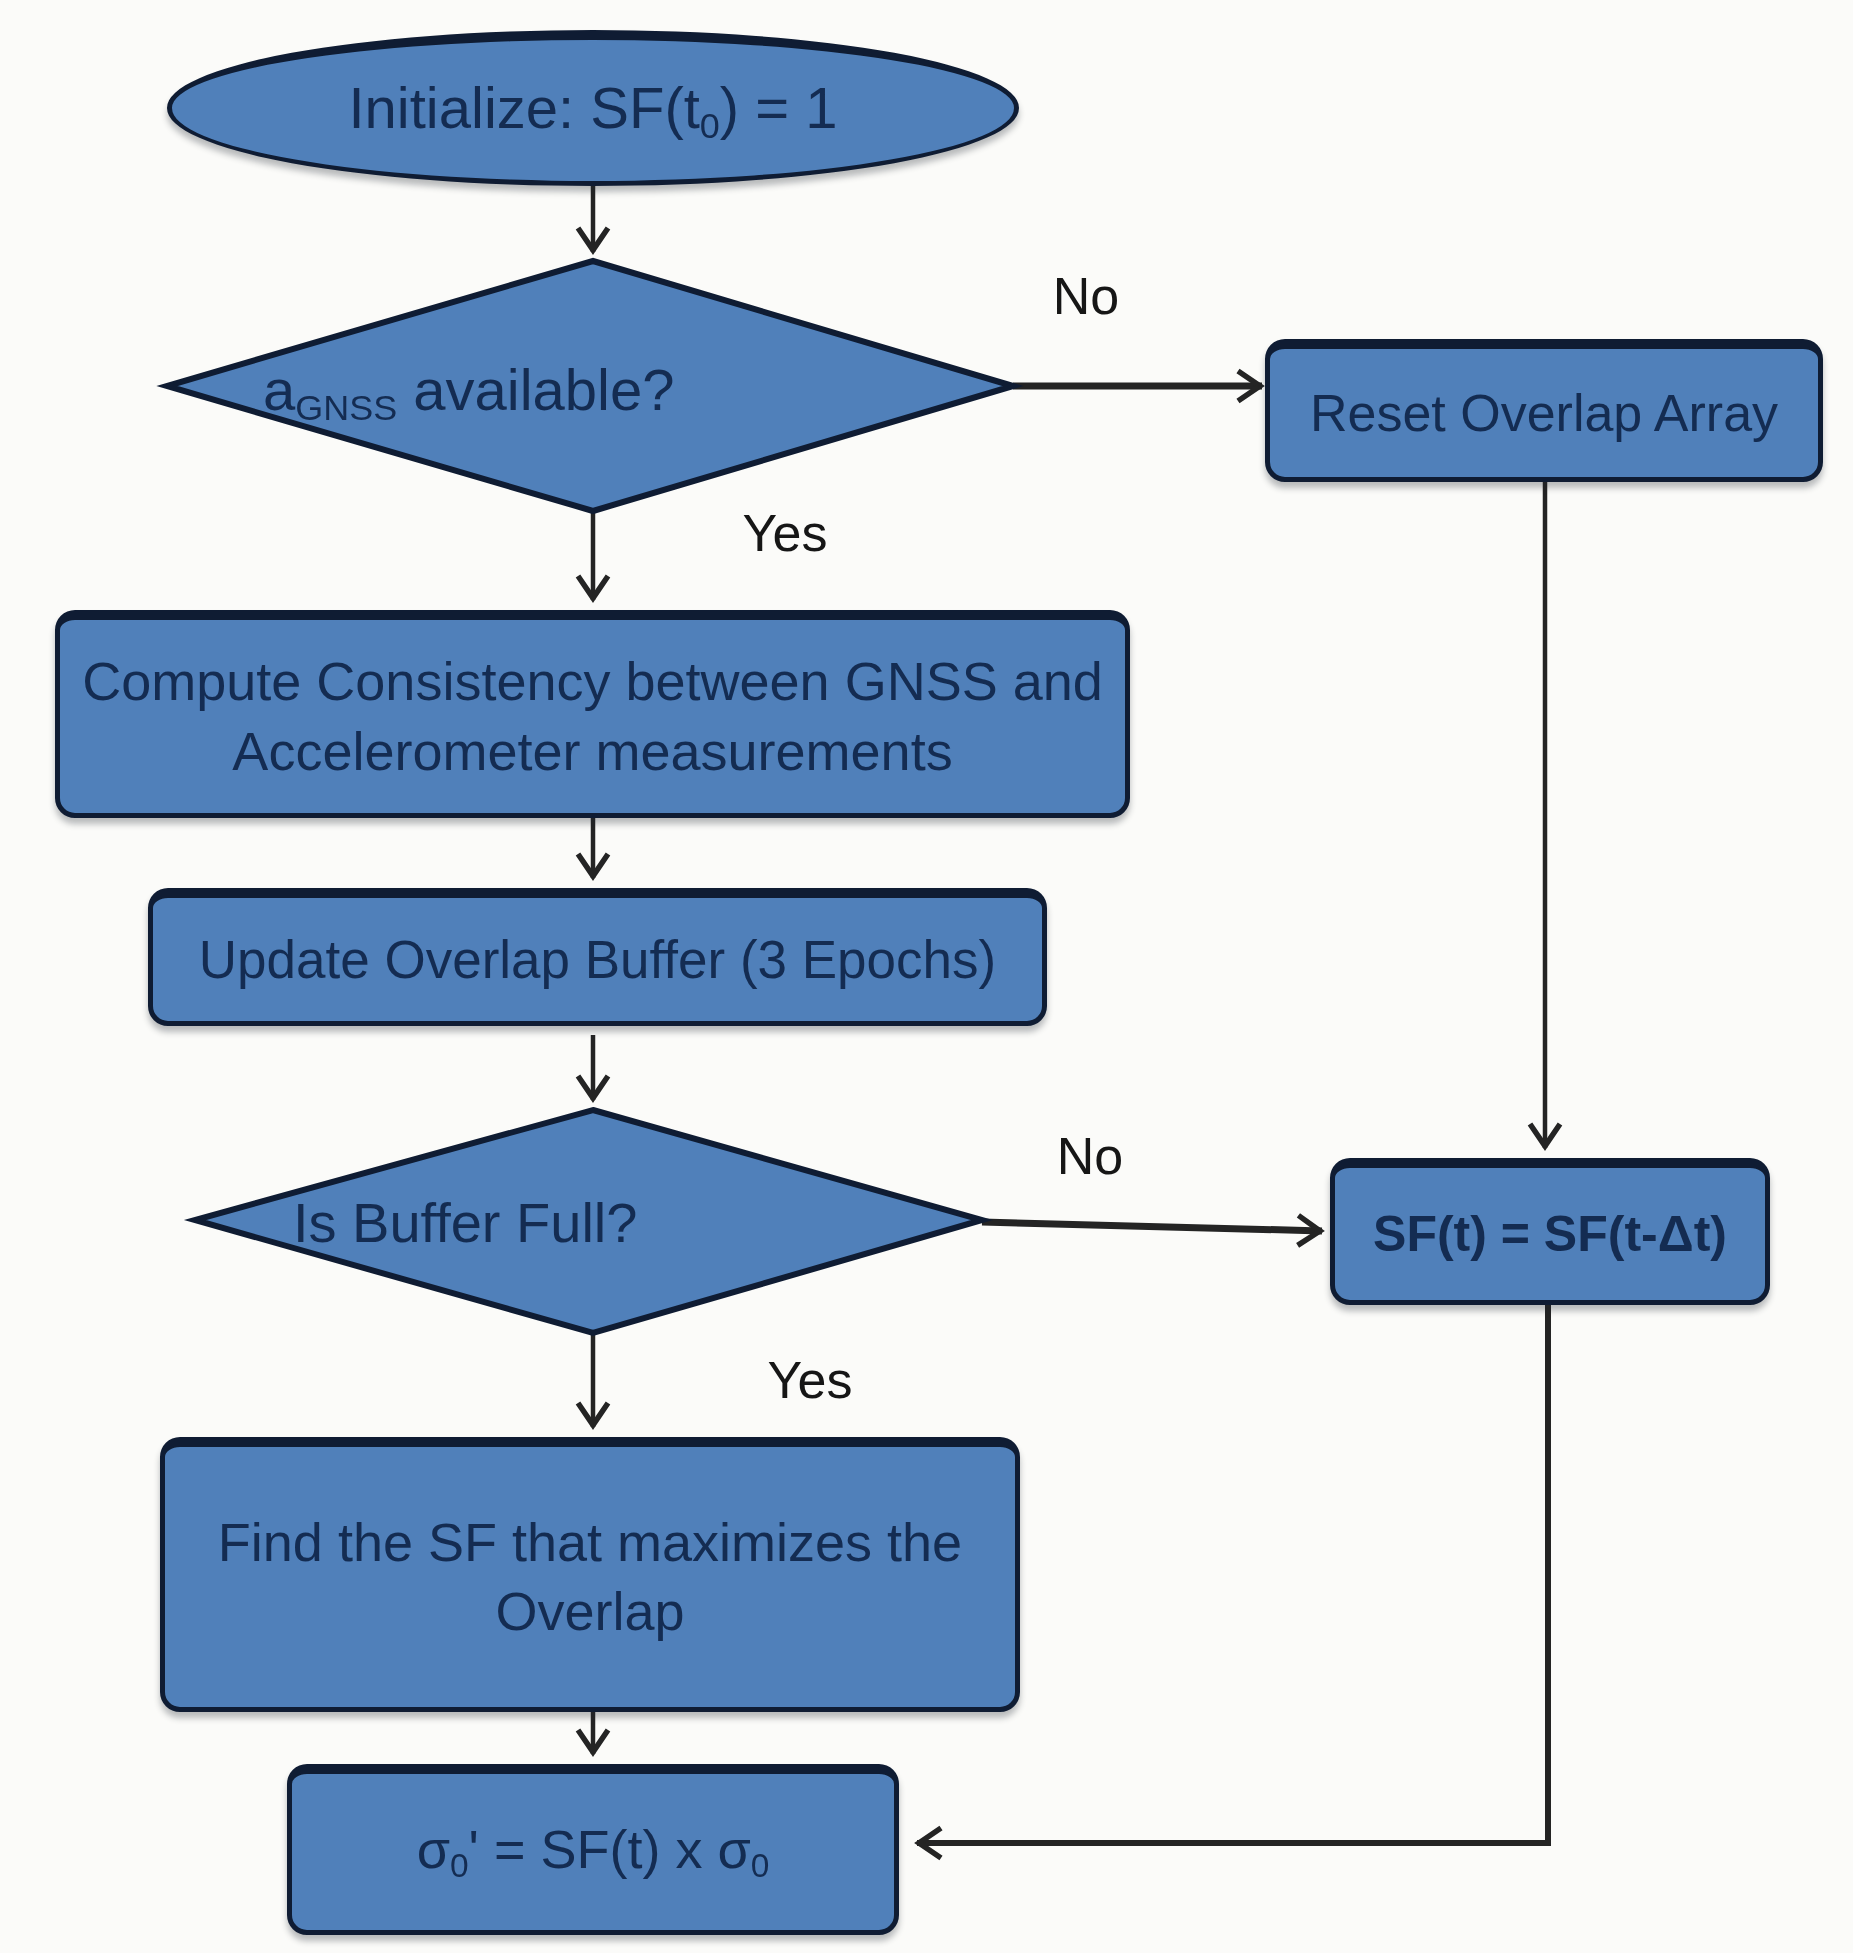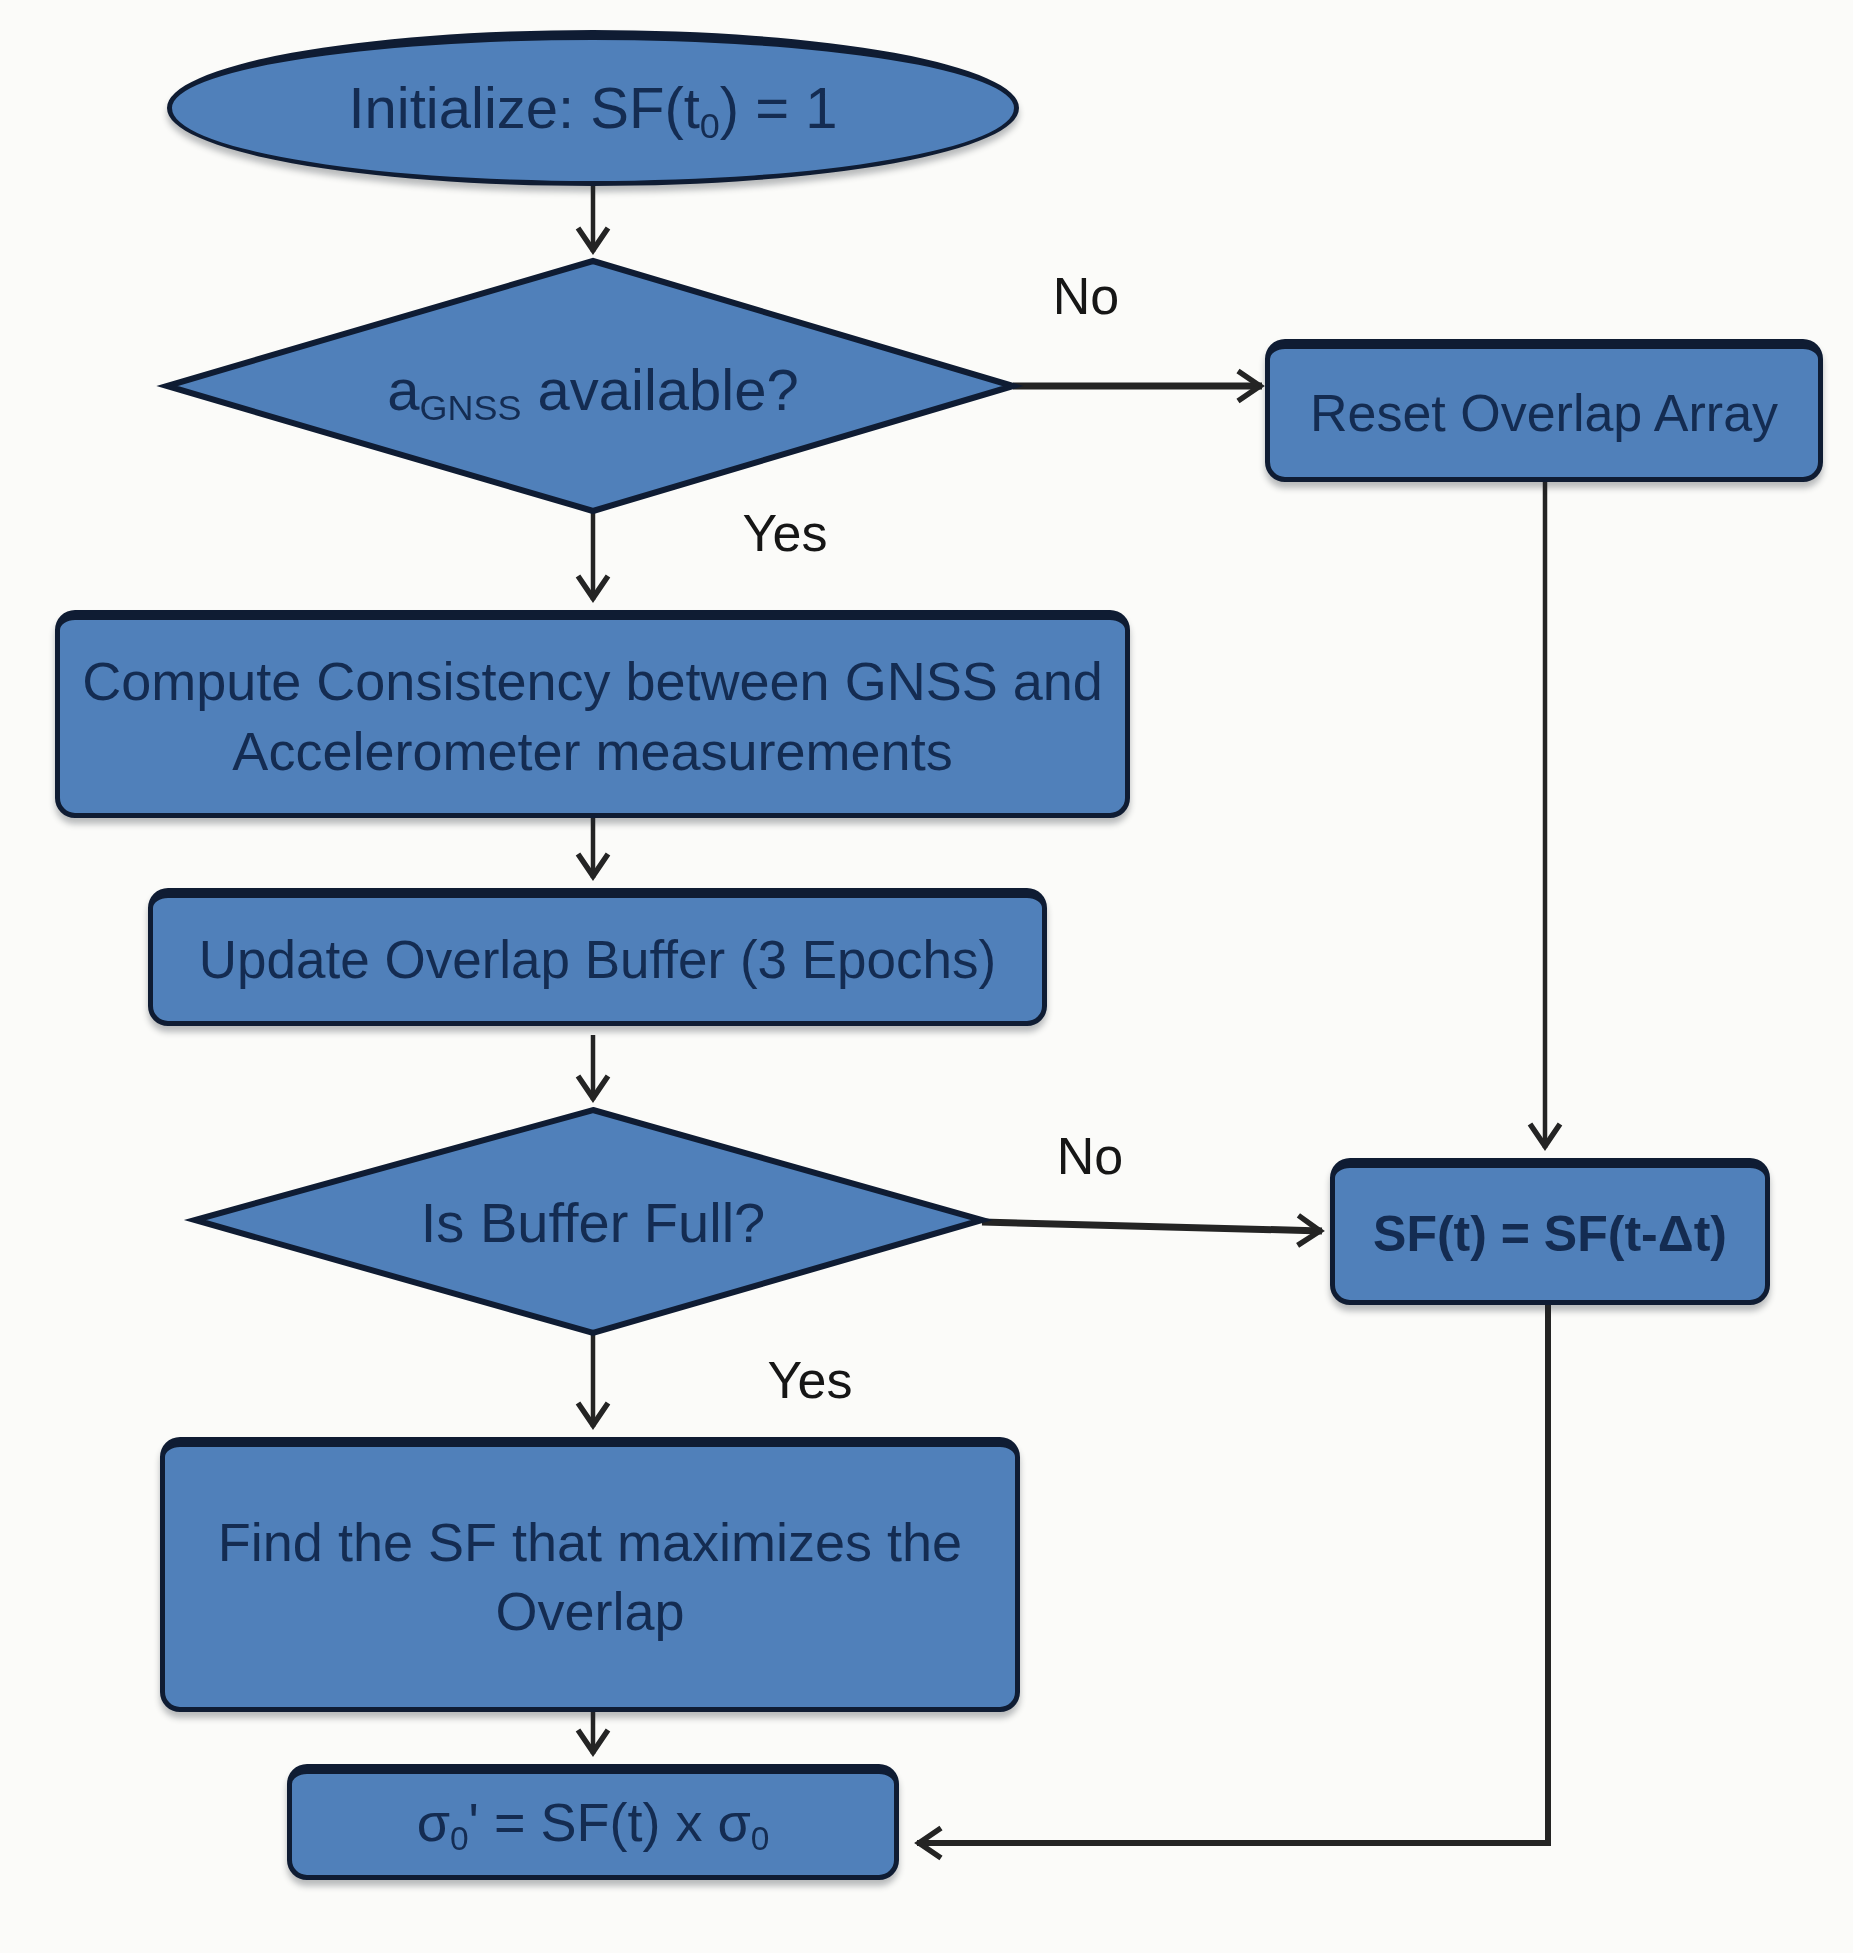--- a/index.html
+++ b/index.html
@@ -38,21 +38,21 @@
     box-shadow:0 6px 6px rgba(30,35,45,.30);
   }
   .terminator{border-radius:50%;}
   .process{border-radius:20px;}
   .node .txt{display:block;width:100%;line-height:1.28;}
   .two-line{line-height:1.62;}
   .sub{font-size:.62em;vertical-align:-0.28em;}
 
   .diamond-label{
     position:absolute;
-    display:flex;align-items:center;justify-content:center;
+    display:flex;align-items:center;justify-content:flex-start;
     text-align:center;color:var(--node-text);
     background:transparent;border:none;box-shadow:none;
   }
   .edge-label{
     position:absolute;
     transform:translateX(-50%);
     color:var(--label-text);
     font-size:52px;line-height:1.1;
     white-space:nowrap;
   }
@@ -115,21 +115,21 @@
   </div>
 
   <div class="node process fs50" style="left:1330px;top:1158px;width:440px;height:147px;font-weight:bold;">
     <span class="txt">SF(t) = SF(t-Δt)</span>
   </div>
 
   <div class="node process fs54" style="left:160px;top:1437px;width:860px;height:275px;">
     <span class="txt two-line"><span>Find the SF that maximizes the</span><br><span>Overlap</span></span>
   </div>
 
-  <div class="node process fs54" style="left:287px;top:1764px;width:612px;height:116px;">
+  <div class="node process fs54" style="left:287px;top:1764px;width:612px;height:171px;">
     <span class="txt"><span>σ</span><span class="sub">0</span><span>' = SF(t) x σ</span><span class="sub">0</span></span>
   </div>
 
   <div class="edge-label" style="left:1086px;top:268px;">No</div>
   <div class="edge-label" style="left:785px;top:505px;">Yes</div>
   <div class="edge-label" style="left:1090px;top:1128px;">No</div>
   <div class="edge-label" style="left:810px;top:1352px;">Yes</div>
 
 </div>
 

